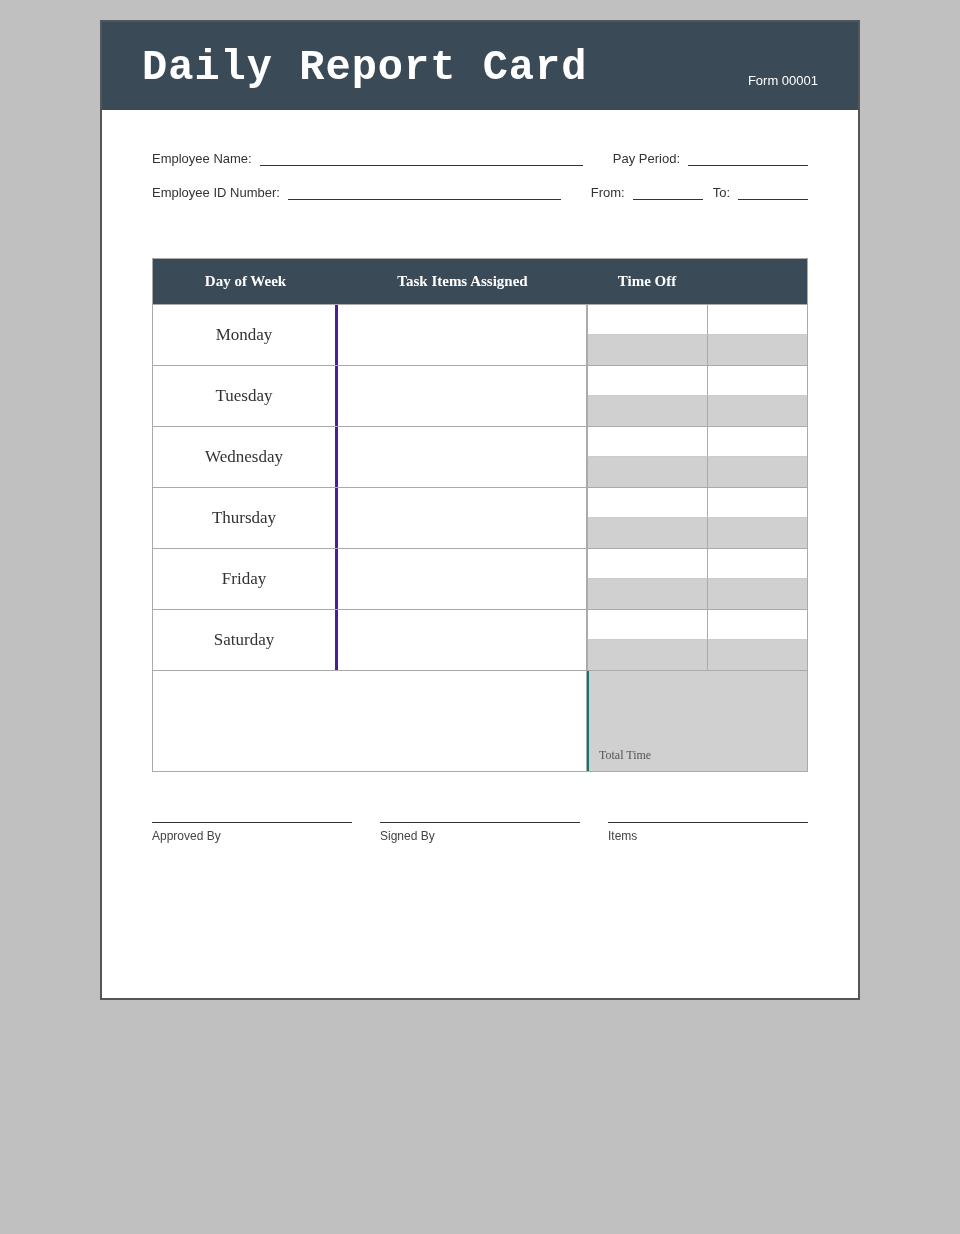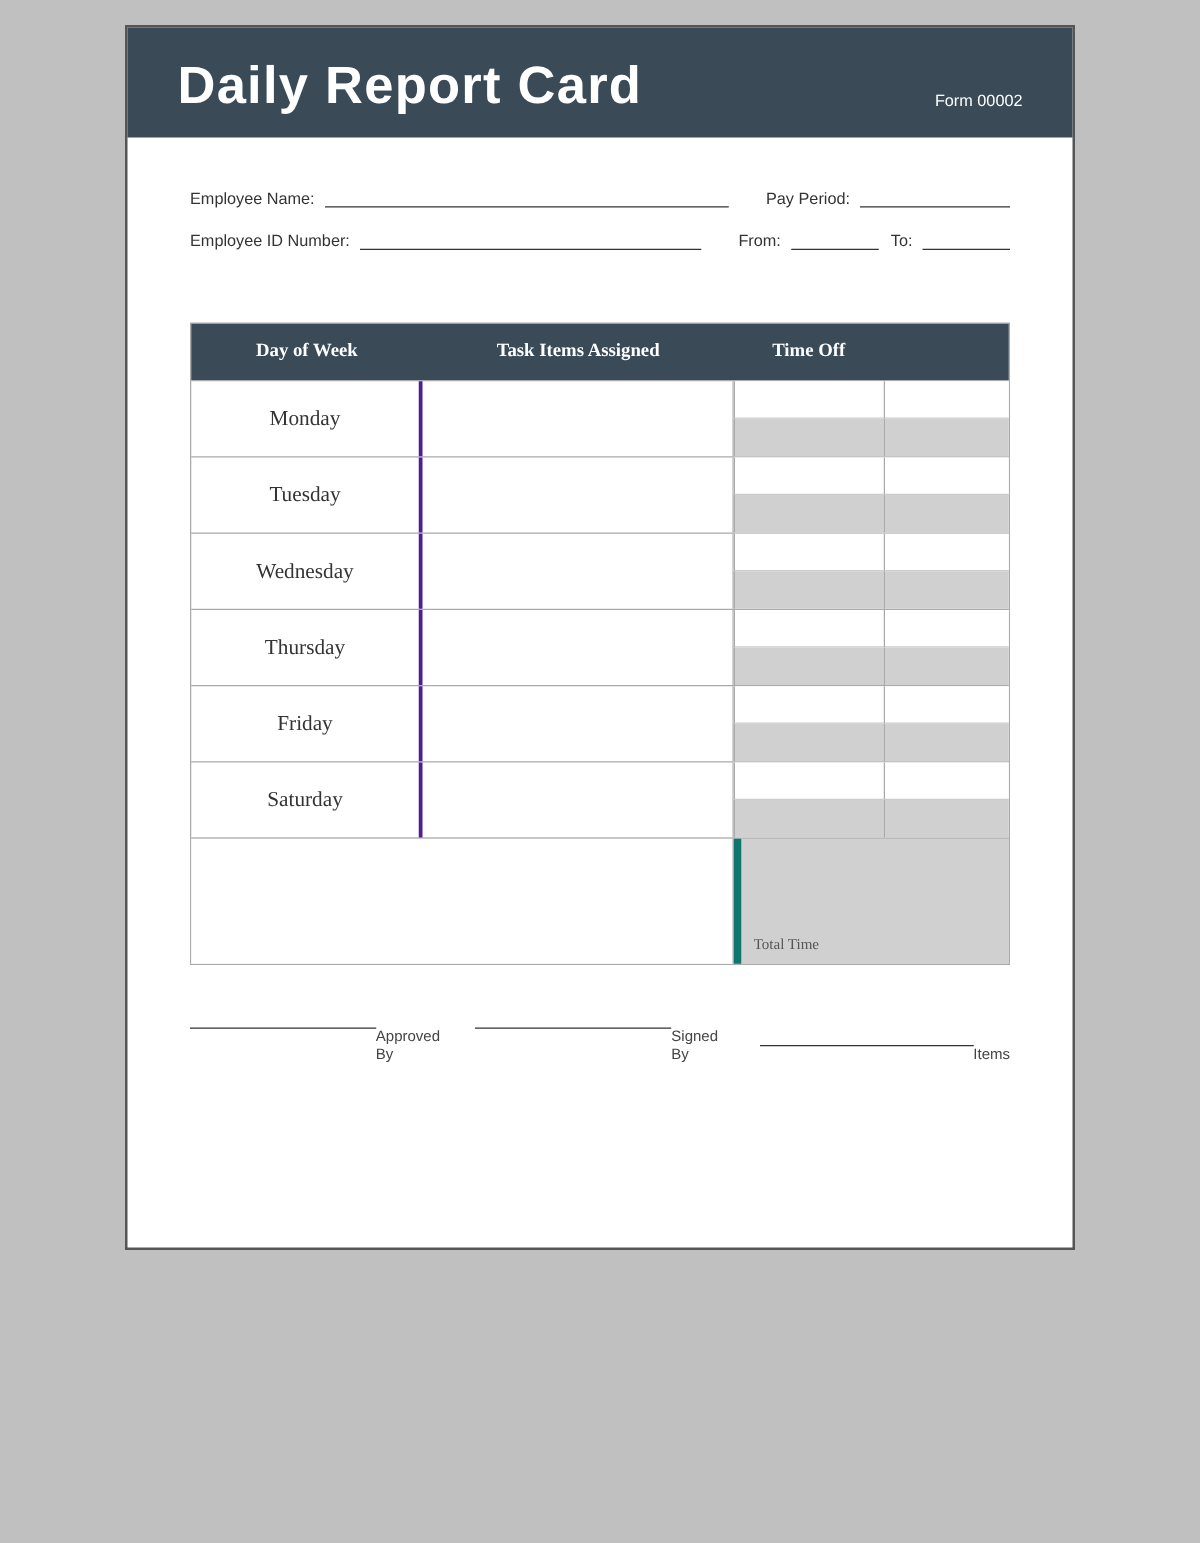--- a/index.html
+++ b/index.html
@@ -33,20 +33,21 @@
       display: flex;
       justify-content: space-between;
       align-items: flex-end;
     }
 
     .header-title {
       color: #ffffff;
       font-size: 42px;
       font-weight: bold;
       letter-spacing: 1px;
+      font-family: Liberation Mono, monospace;
     }
 
     .form-number {
       color: #ffffff;
       font-size: 13px;
       padding-bottom: 4px;
     }
 
     
     .employee-info {
@@ -175,20 +176,21 @@
     
     .signature-section {
       padding: 50px 50px 30px;
       display: flex;
       justify-content: space-between;
       align-items: flex-end;
     }
 
     .sig-block {
       display: flex;
+      flex-direction: column;
       align-items: flex-start;
       width: 200px;
     }
 
     .sig-line {
       width: 100%;
       border-top: 1px solid #333;
       margin-bottom: 6px;
     }
 
@@ -229,21 +231,21 @@
       border-bottom: 1px solid #ccc;
     }
   </style>
 </head>
 <body>
 
 <div class="page">
 
   <div class="header-bar">
     <h1 class="header-title">Daily Report Card</h1>
-    <span class="form-number">Form 00002</span>
+    <span class="form-number">Form 00001</span>
   </div>
 
   <div class="employee-info">
     <div class="info-row">
       <span class="info-label">Employee Name:</span>
       <div class="info-line"></div>
       <span class="info-label">Pay Period:</span>
       <div class="info-line-short"></div>
     </div>
     <div class="info-row">
@@ -362,21 +364,21 @@
           </div>
           <div class="sub-row sub-row-gray">
             <div class="time-on-cell"></div>
             <div class="time-off-cell"></div>
           </div>
         </div>
       </div>
 
       <div class="total-section">
         <div class="total-left" style="grid-column: span 2;"></div>
-        <div class="total-right" style="grid-column: span 2; background: #d0d0d0; border-left: 6px solid #0f766e; min-height: 100px; display: flex; flex-direction: column; justify-content: flex-end; padding: 8px 10px;">
+        <div class="total-right" style="grid-column: span 2; background: #d0d0d0; border-left: 2px solid #0f766e; min-height: 100px; display: flex; flex-direction: column; justify-content: flex-end; padding: 8px 10px;">
           <span class="total-label">Total Time</span>
         </div>
       </div>
 
     </div>
   </div>
 
   <div class="signature-section">
     <div class="sig-block">
       <div class="sig-line"></div>

